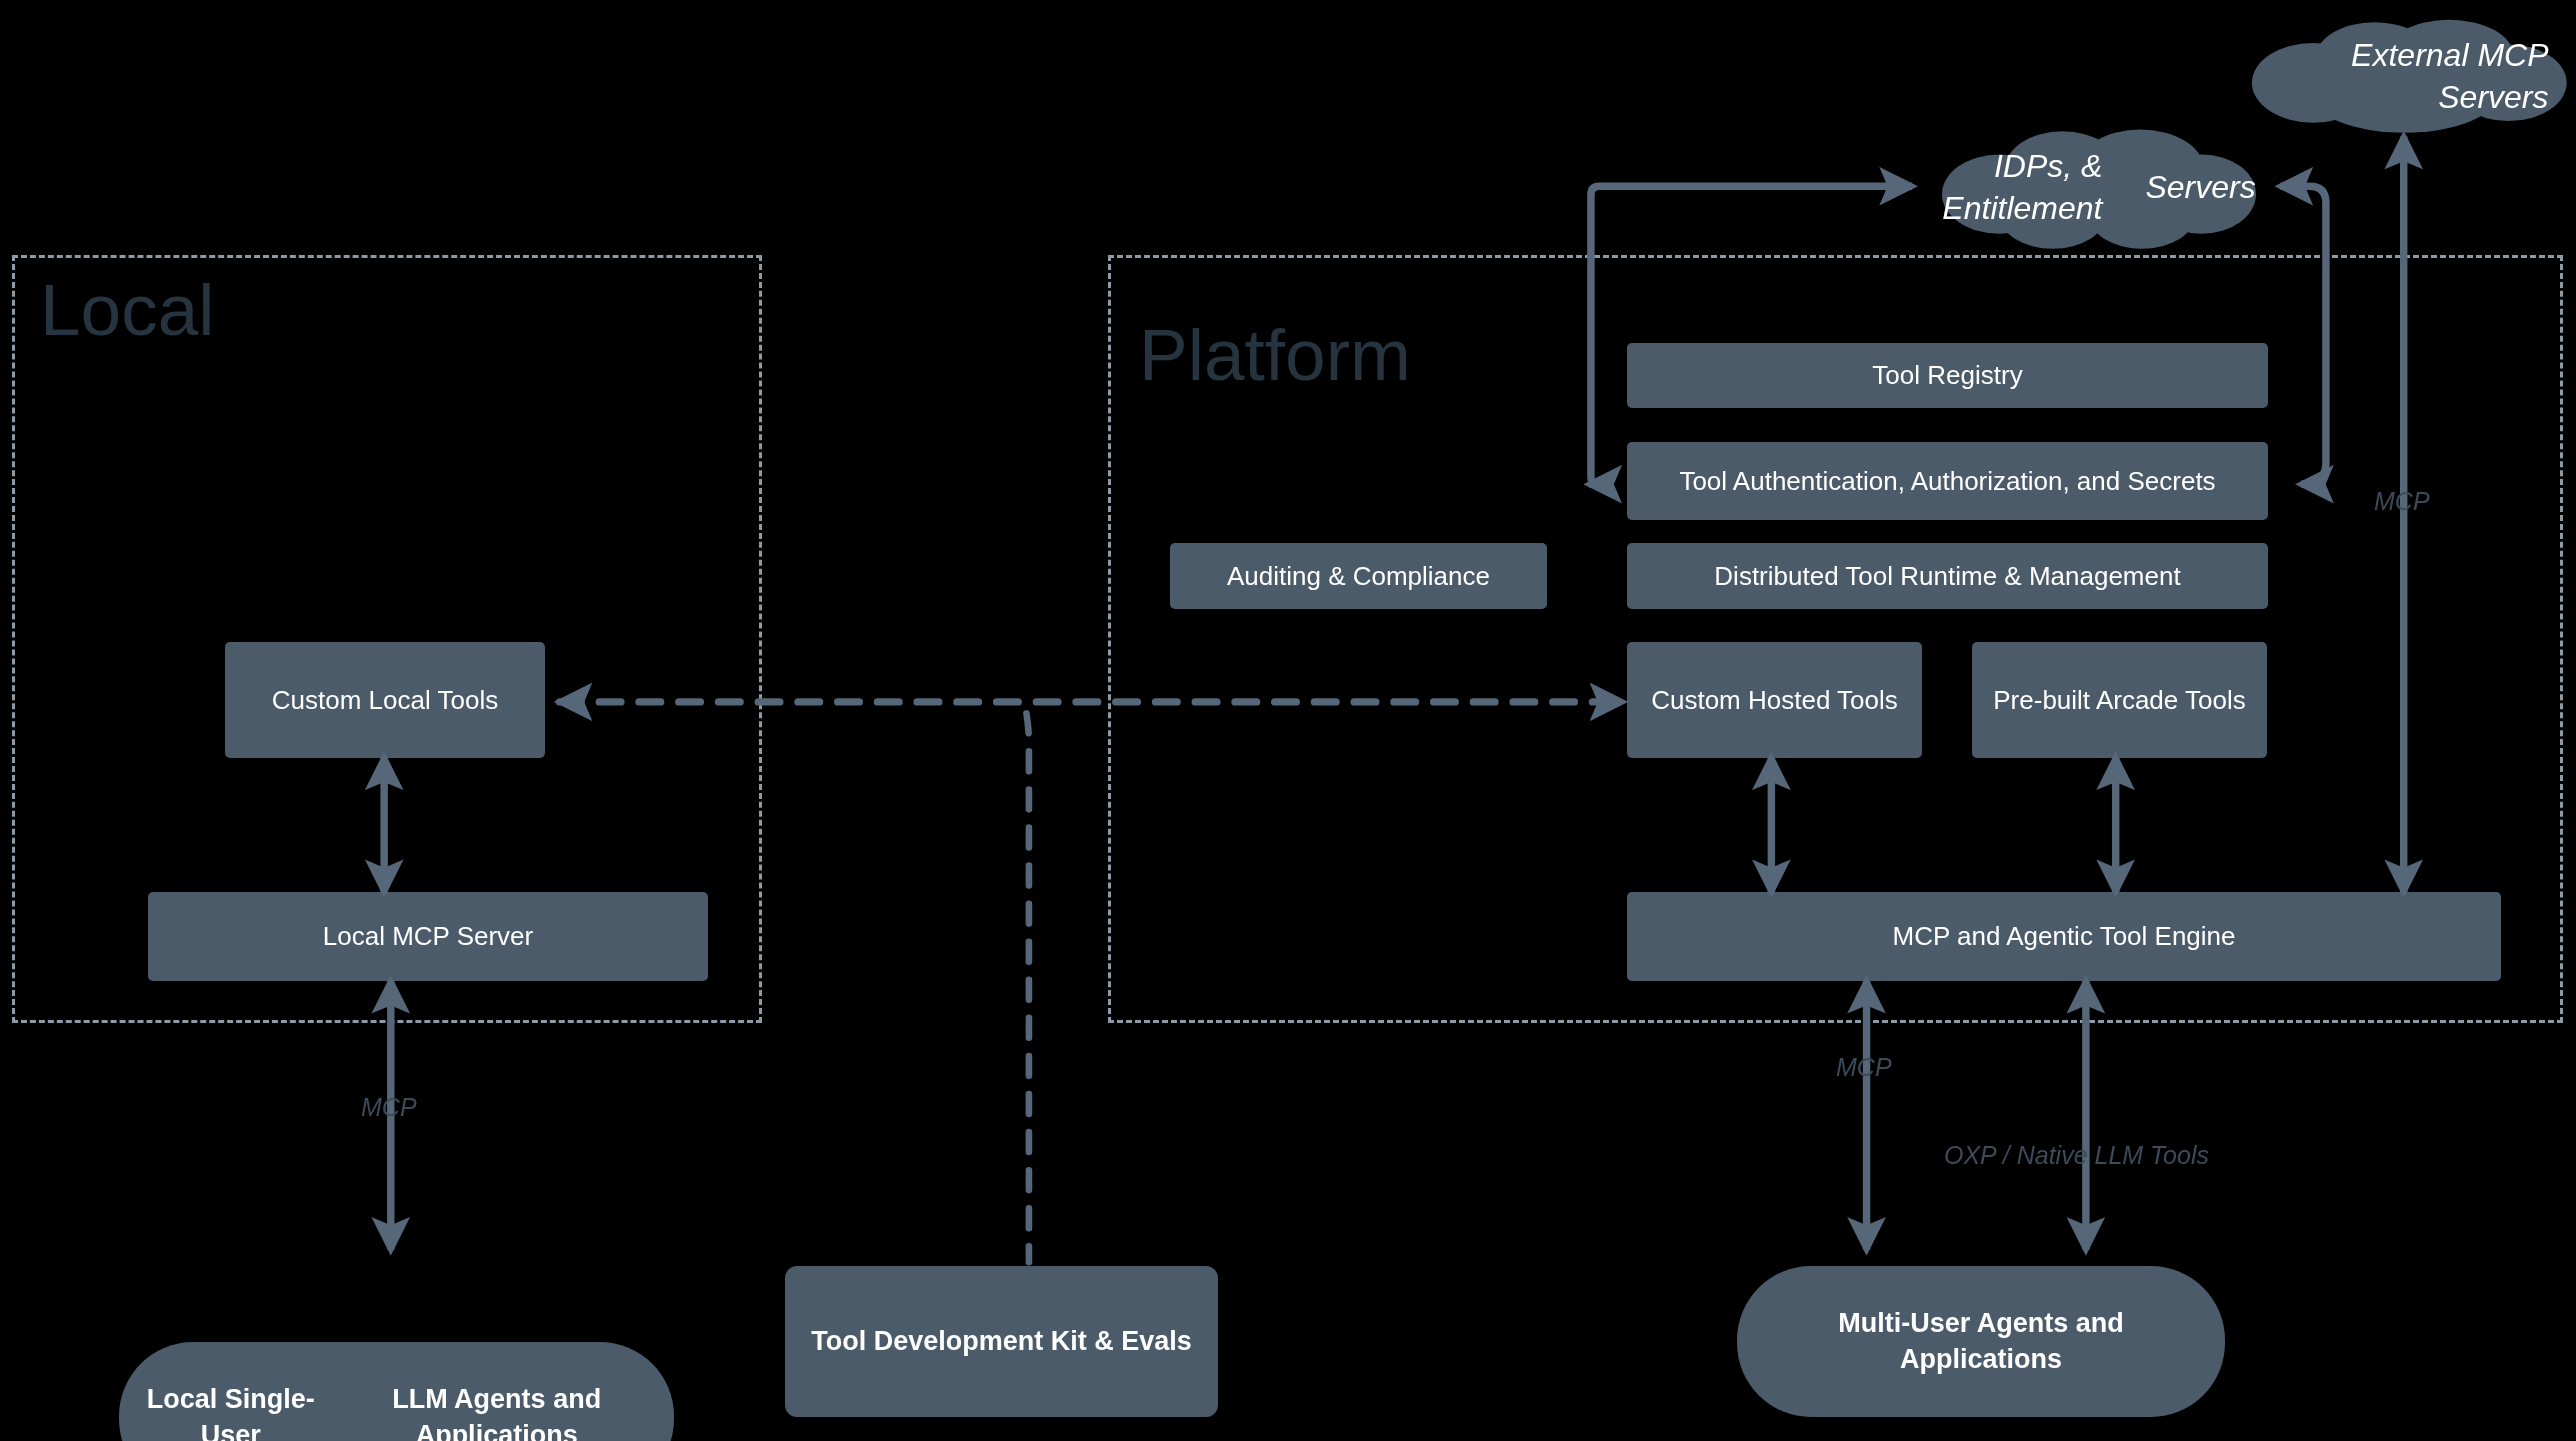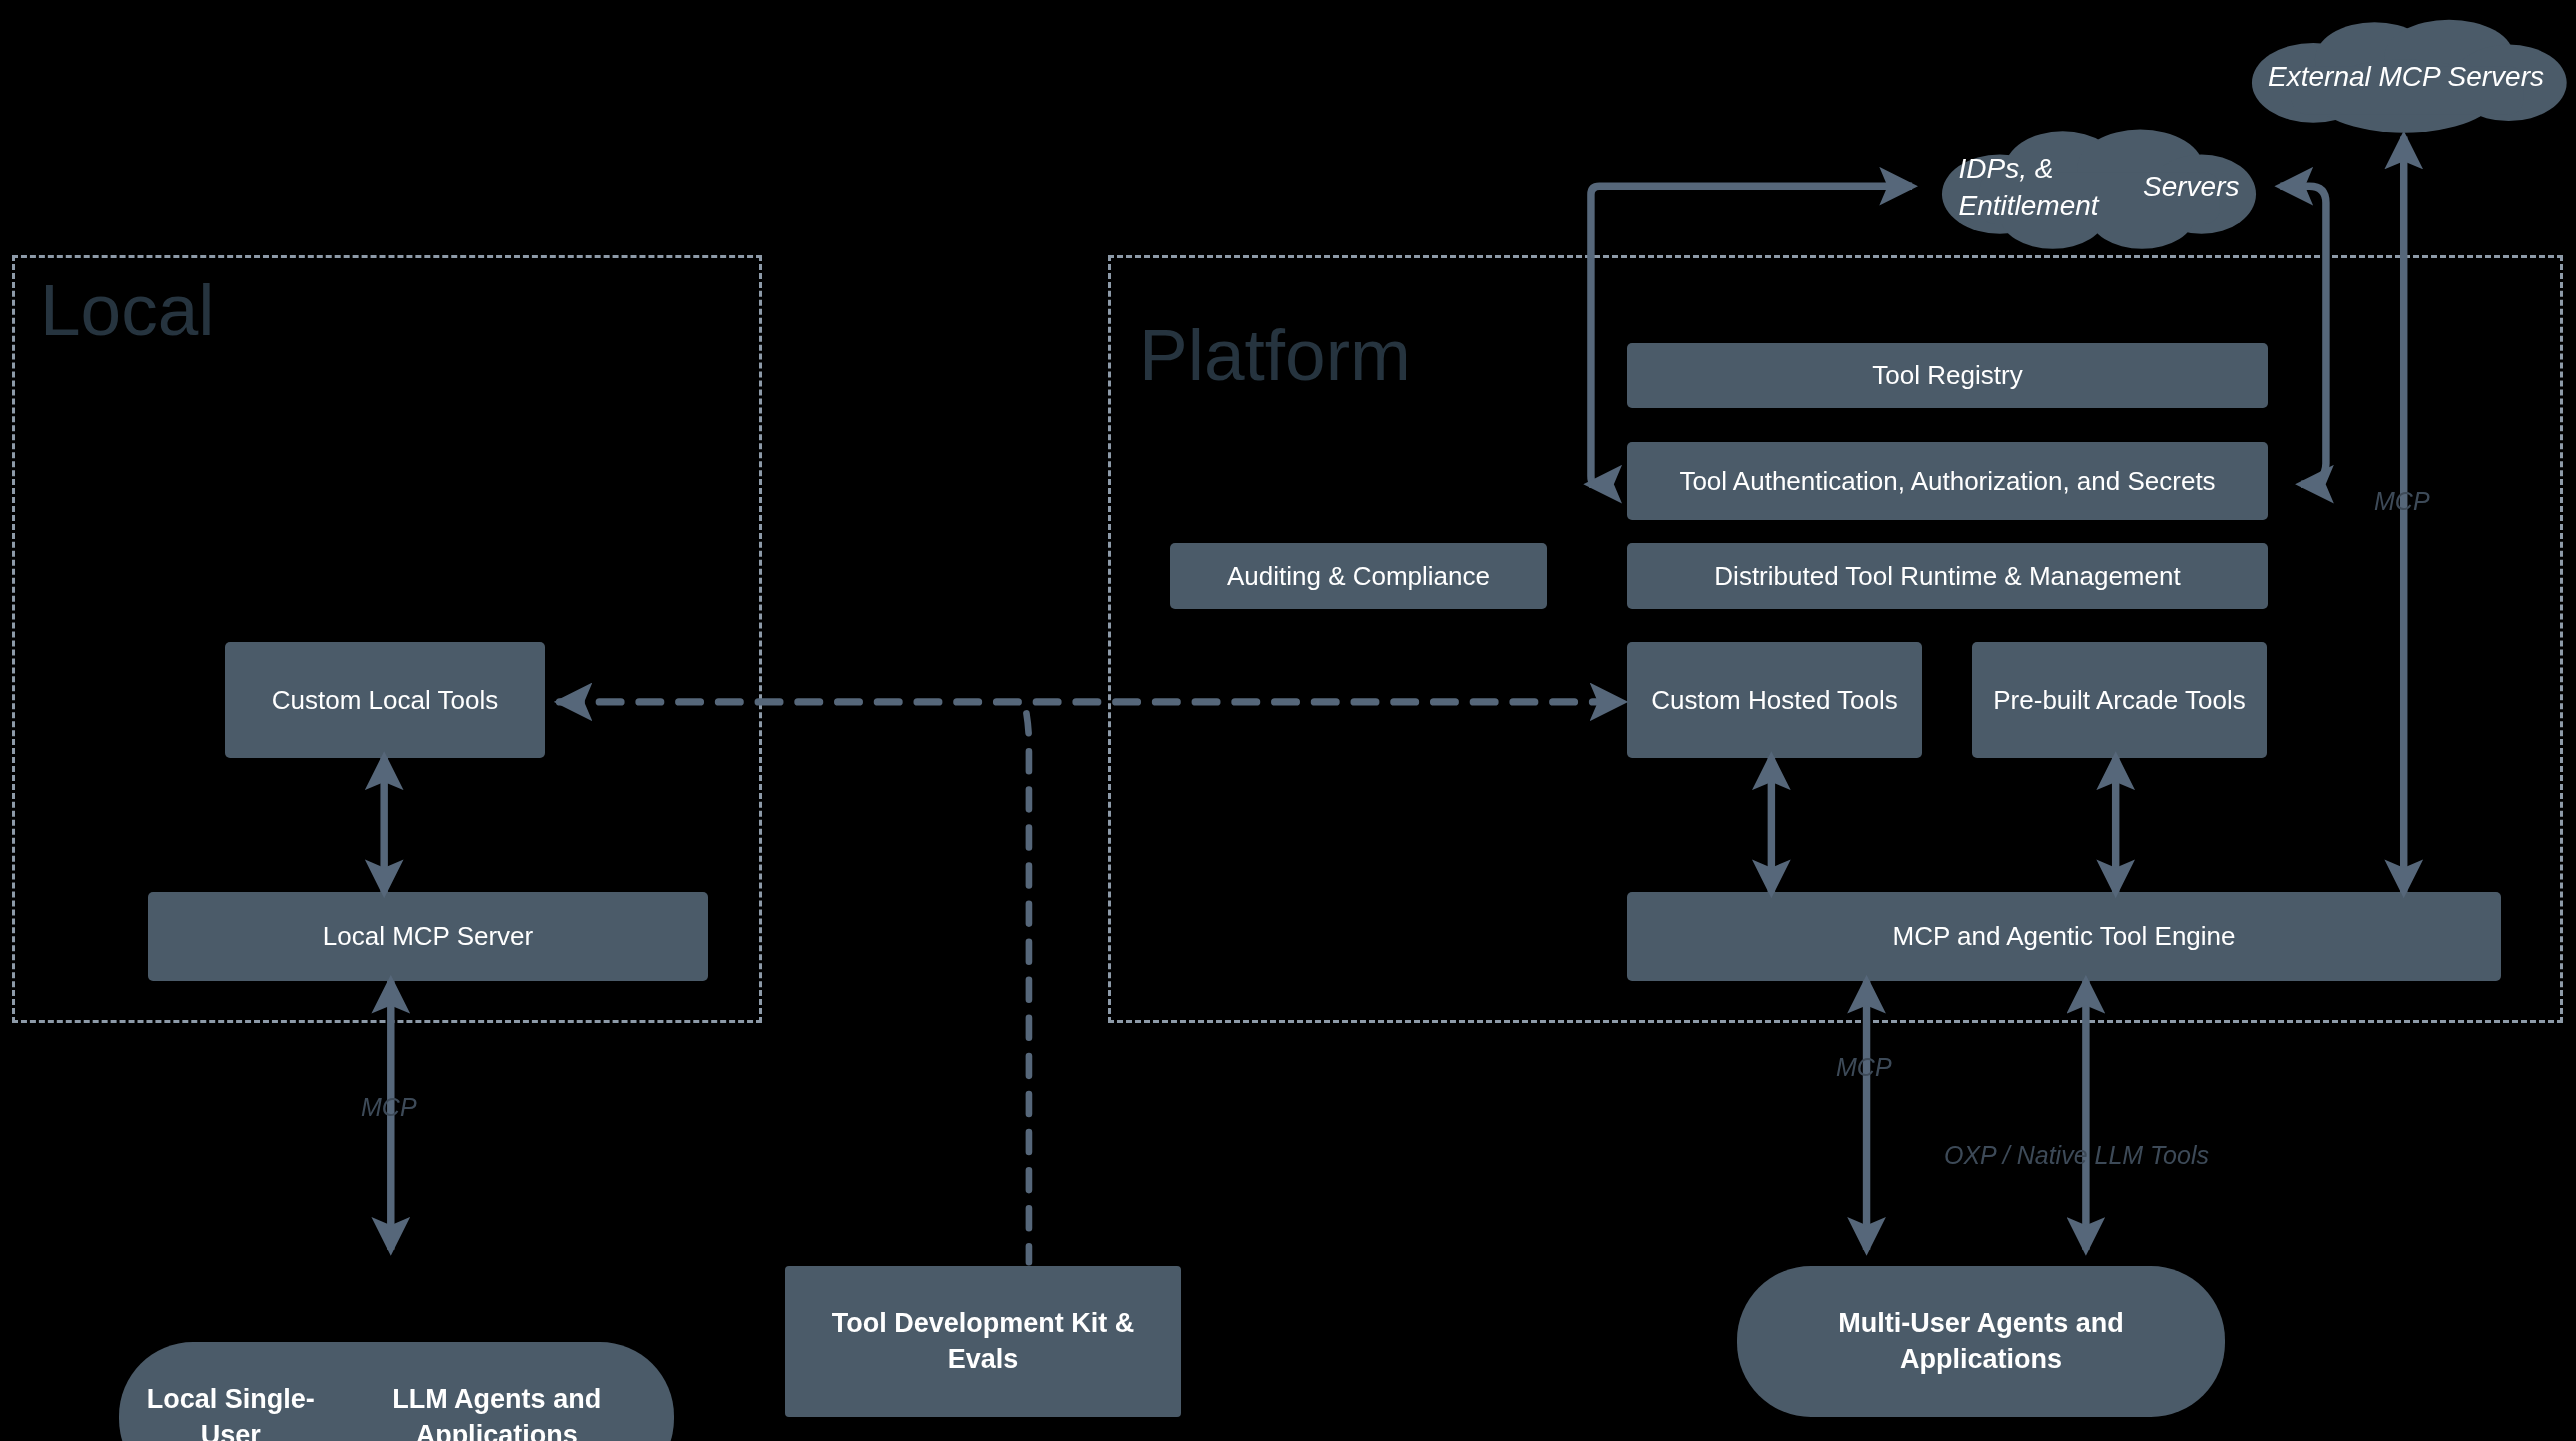--- a/index.html
+++ b/index.html
@@ -15,22 +15,22 @@
   
   .box{position:absolute;background:#4b5b69;border-radius:6.6px;display:flex;
        align-items:center;justify-content:center;text-align:center;
        color:#ffffff;font-size:26px;line-height:1.32;box-sizing:border-box;
        padding:5px 11.6px;}
   .box.bold{font-weight:bold;font-size:27px;}
   .box.pill{border-radius:74px;}
   .box.sq{border-radius:5px;}
 
   
-  .cloud{position:absolute;color:#fff;font-style:italic;font-size:28px;
-         line-height:1.3;text-align:left;display:flex;align-items:center;
+  .cloud{position:absolute;color:#fff;font-style:italic;font-size:32px;
+         line-height:1.3;text-align:right;display:flex;align-items:center;
          justify-content:center;z-index:3;}
   .cloud .cloud-svg{position:absolute;inset:0;width:100%;height:100%;}
   .cloud .cloud-txt{position:relative;z-index:2;padding:0 21.5px;}
 
   
   #wires{position:absolute;left:0;top:0;width:2576px;height:1441px;
          pointer-events:none;z-index:2;}
   .solid-line{stroke:#56677a;stroke-width:9;fill:none;stroke-linecap:butt;}
   .dash-line{stroke:#56677a;stroke-width:9;fill:none;stroke-dasharray:26 22;
              stroke-linecap:round;}
@@ -132,21 +132,21 @@
 
   <div class="box sq" style="left:1972px;top:642px;width:295px;height:116px;">Pre-built Arcade Tools</div>
 
   <div class="box sq" style="left:1627px;top:892px;width:874px;height:89px;">MCP and Agentic Tool Engine</div>
 
   <div class="box pill bold" style="left:119px;top:1342px;width:555px;height:151px;flex-direction:row;">
     <span>Local Single-User</span>
     <span>LLM Agents and Applications</span>
   </div>
 
-  <div class="box bold" style="left:785px;top:1266px;width:396px;height:151px;border-radius:4px;">Tool Development Kit &amp; Evals</div>
+  <div class="box bold" style="left:785px;top:1266px;width:433px;height:151px;border-radius:12px;">Tool Development Kit &amp; Evals</div>
 
   <div class="box pill bold" style="left:1737px;top:1266px;width:488px;height:151px;flex-direction:column;">
     <span>Multi-User Agents and</span>
     <span>Applications</span>
   </div>
 
   <div class="edge-label" style="left:361px;top:1093px;">MCP</div>
 
   <div class="edge-label" style="left:2374px;top:487px;">MCP</div>
 

